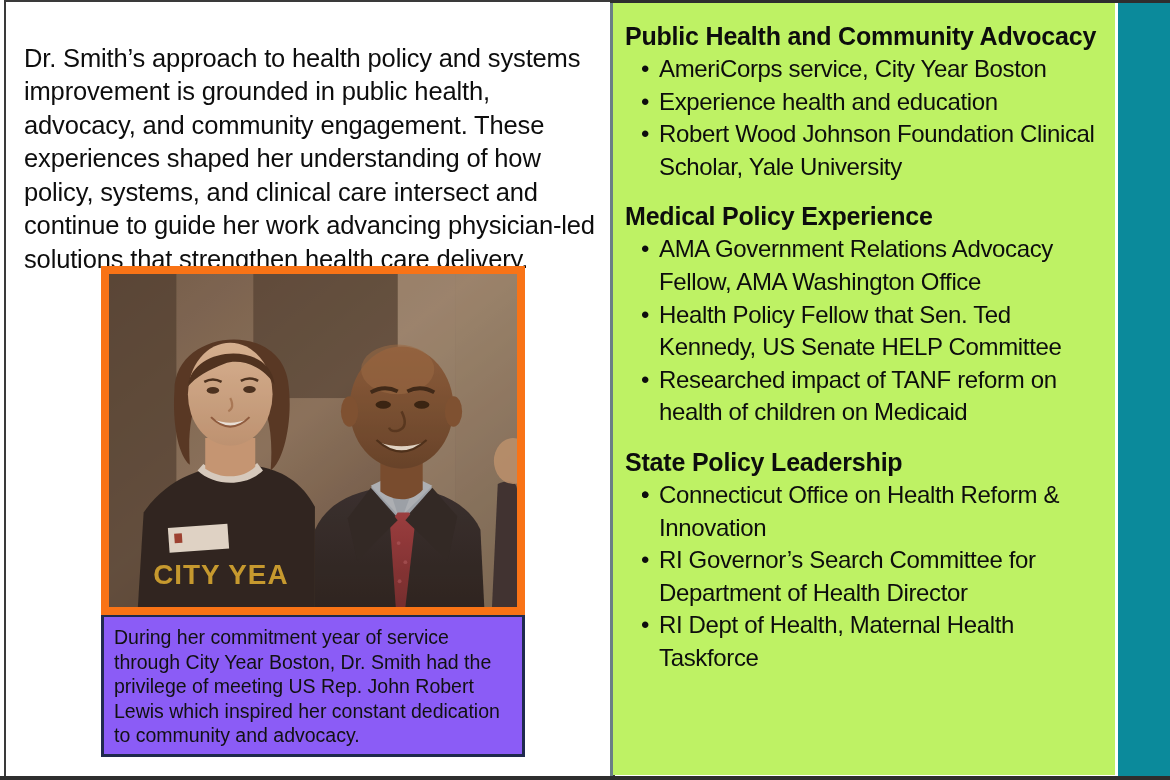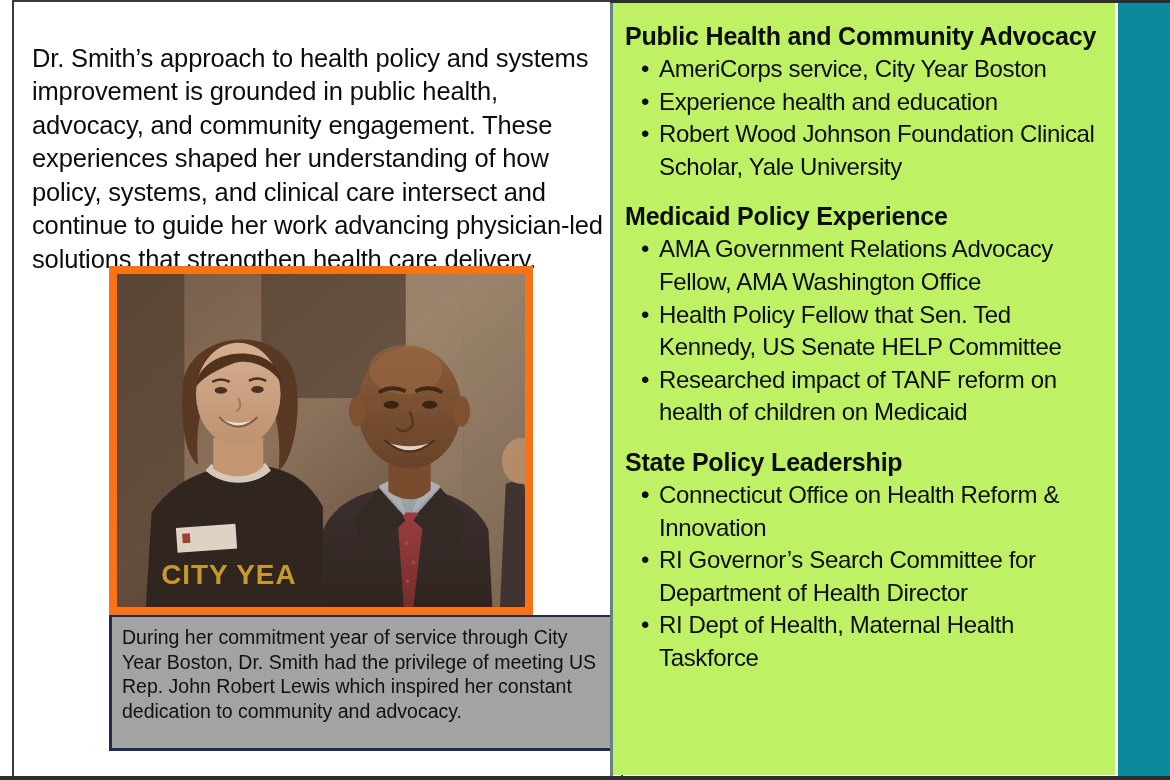--- a/index.html
+++ b/index.html
@@ -17,21 +17,21 @@
     position: relative;
     width: 1170px;
     height: 780px;
     background: #ffffff;
     box-sizing: border-box;
   }
 
   
   #left-panel {
     position: absolute;
-    left: 12px;
+    left: 4px;
     top: 0;
     width: 611px;
     height: 780px;
     background: #ffffff;
     border-left: 2px solid #3a3a3a;
     border-top: 2px solid #3a3a3a;
     border-bottom: 2px solid #3a3a3a;
     border-right: 2px solid #3a3a3a;
     box-sizing: border-box;
     overflow: hidden;
@@ -70,26 +70,26 @@
     position: absolute;
     inset: 0;
     width: 100%;
     height: 100%;
     display: block;
   }
 
   #photo-caption {
     position: relative;
     margin-top: 0;
-    width: 508px;
+    width: 424px;
     min-height: 136px;
     box-sizing: border-box;
     border: 3px solid #1f2a4d;
     border-top: 2px solid #1f2a4d;
-    background: #a3a3a3;
+    background: #8b5cf6;
     padding: 8px 8px 6px 10px;
     font-size: 19.5px;
     line-height: 24.5px;
     color: #111111;
     font-family: "Liberation Sans", sans-serif;
   }
 
   
   #right-panel {
     position: absolute;
@@ -314,21 +314,21 @@
             <span>Experience health and education</span>
           </li>
           <li class="bullet">
             <span class="bullet-dot">•</span>
             <span>Robert Wood Johnson Foundation Clinical Scholar, Yale University</span>
           </li>
         </ul>
       </div>
 
       <div class="section">
-        <div class="section-heading">Medicaid Policy Experience</div>
+        <div class="section-heading">Medical Policy Experience</div>
         <ul class="bullets">
           <li class="bullet">
             <span class="bullet-dot">•</span>
             <span>AMA Government Relations Advocacy Fellow, AMA Washington Office</span>
           </li>
           <li class="bullet">
             <span class="bullet-dot">•</span>
             <span>Health Policy Fellow that Sen. Ted Kennedy, US Senate HELP Committee</span>
           </li>
           <li class="bullet">

